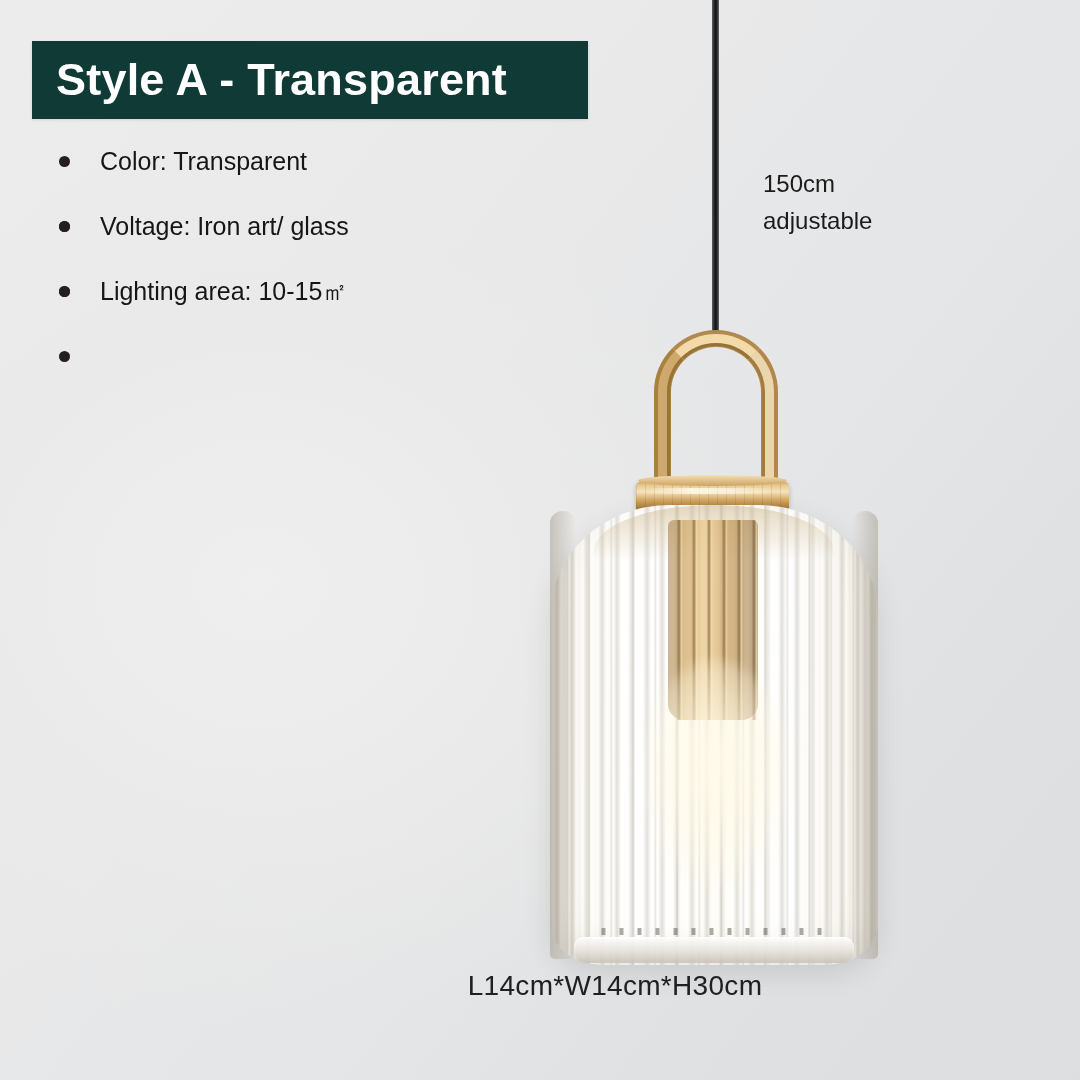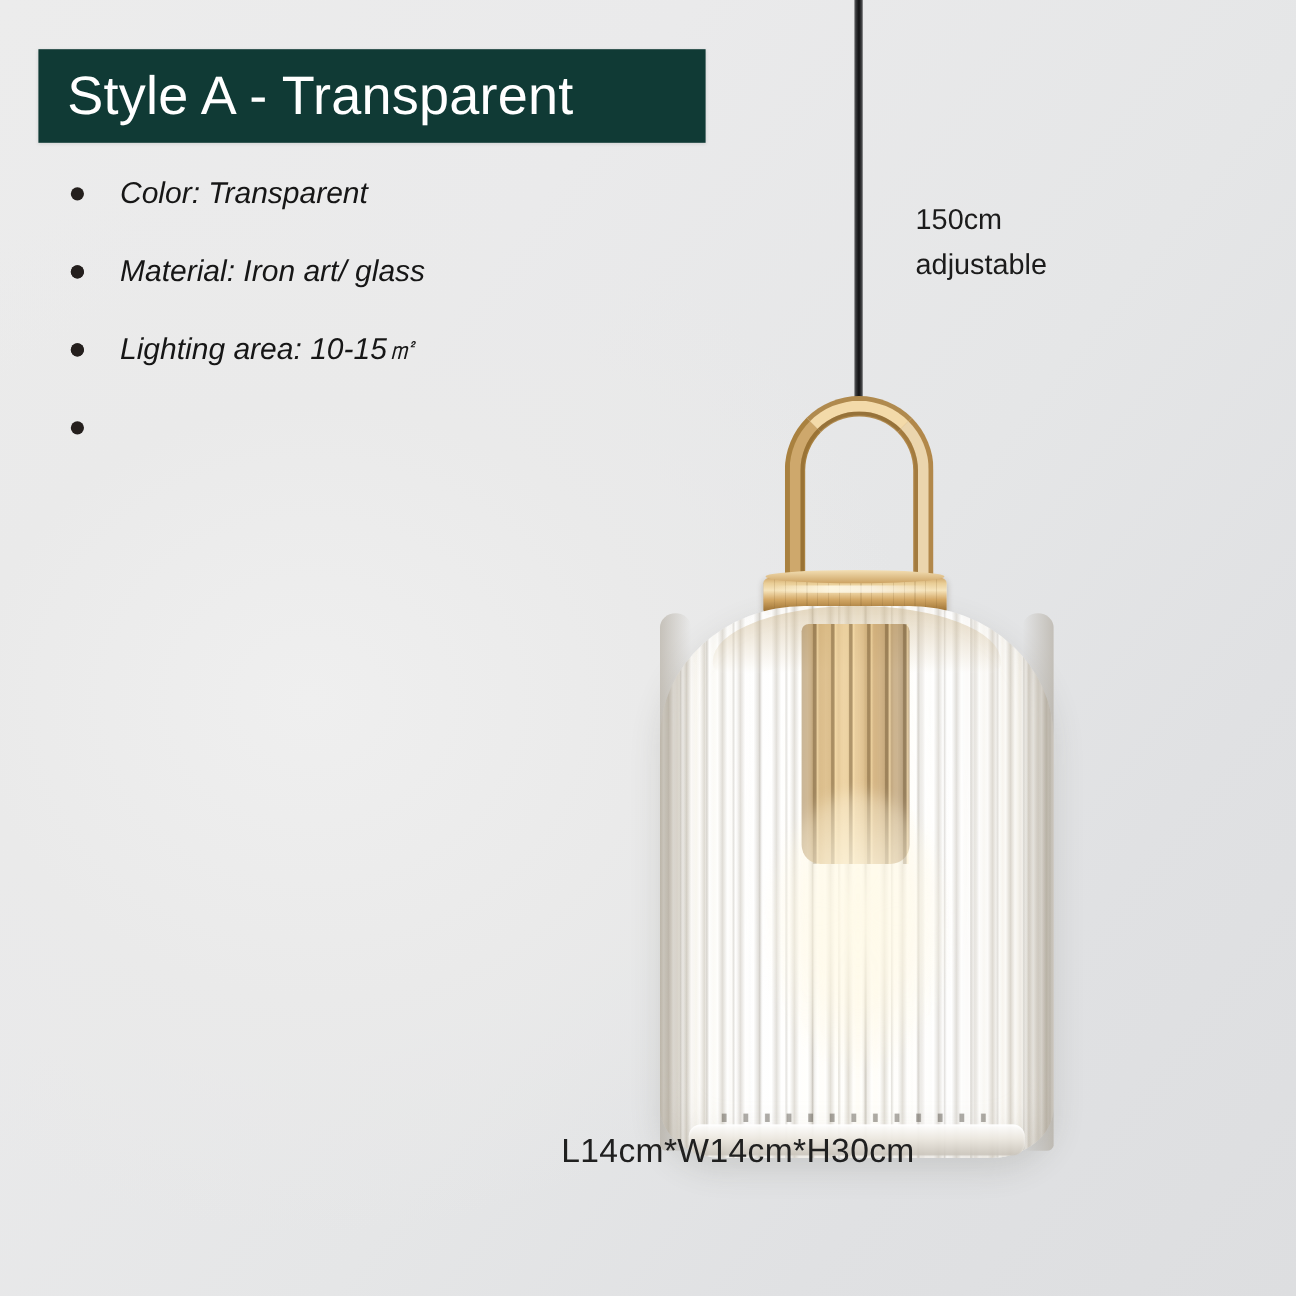--- a/index.html
+++ b/index.html
@@ -30,21 +30,21 @@
     width: 556px;
     height: 78px;
     background: #103a35;
     display: flex;
     align-items: center;
     box-shadow: 0 1px 3px rgba(0,0,0,0.10);
   }
   #title-text {
     color: #ffffff;
     font-size: 45px;
-    font-weight: 400;
+    font-weight: 700;
     letter-spacing: 0.2px;
     padding-left: 24px;
     white-space: nowrap;
   }
 
   
   #spec-list {
     position: absolute;
     left: 55px;
     top: 143px;
@@ -54,21 +54,20 @@
     padding: 0;
   }
   #spec-list li {
     position: relative;
     padding-left: 45px;
     margin-bottom: 29px;
     font-size: 25px;
     color: #161616;
     line-height: 36px;
     white-space: nowrap;
-    font-style: italic;
   }
   #spec-list li .bullet {
     position: absolute;
     left: 4px;
     top: 13px;
     width: 11px;
     height: 11px;
     border-radius: 50%;
     background: #241f1d;
   }
@@ -82,21 +81,21 @@
     color: #1b1b1b;
     line-height: 37px;
     white-space: nowrap;
   }
 
   
   #size-caption {
     position: absolute;
     left: 0;
     right: 0;
-    top: 943px;
+    top: 970px;
     text-align: center;
     font-size: 28px;
     color: #202020;
     letter-spacing: 0.3px;
   }
   #size-caption .inner { margin-left: 150px; }
 
   
   #lamp { position: absolute; left: 0; top: 0; width: 1080px; height: 1080px; }
 
@@ -368,21 +367,21 @@
   <ul id="spec-list">
     <li>
       <span class="bullet"></span>
       <span>Color: Transparent</span>
     </li>
     <li>
       <span class="bullet"></span>
     </li>
     <li>
       <span class="bullet"></span>
-      <span>Material: Iron art/ glass</span>
+      <span>Voltage: Iron art/ glass</span>
     </li>
     <li>
       <span class="bullet"></span>
     </li>
     <li>
       <span class="bullet"></span>
       <span>Lighting area: 10-15㎡</span>
     </li>
     <li>
       <span class="bullet"></span>

